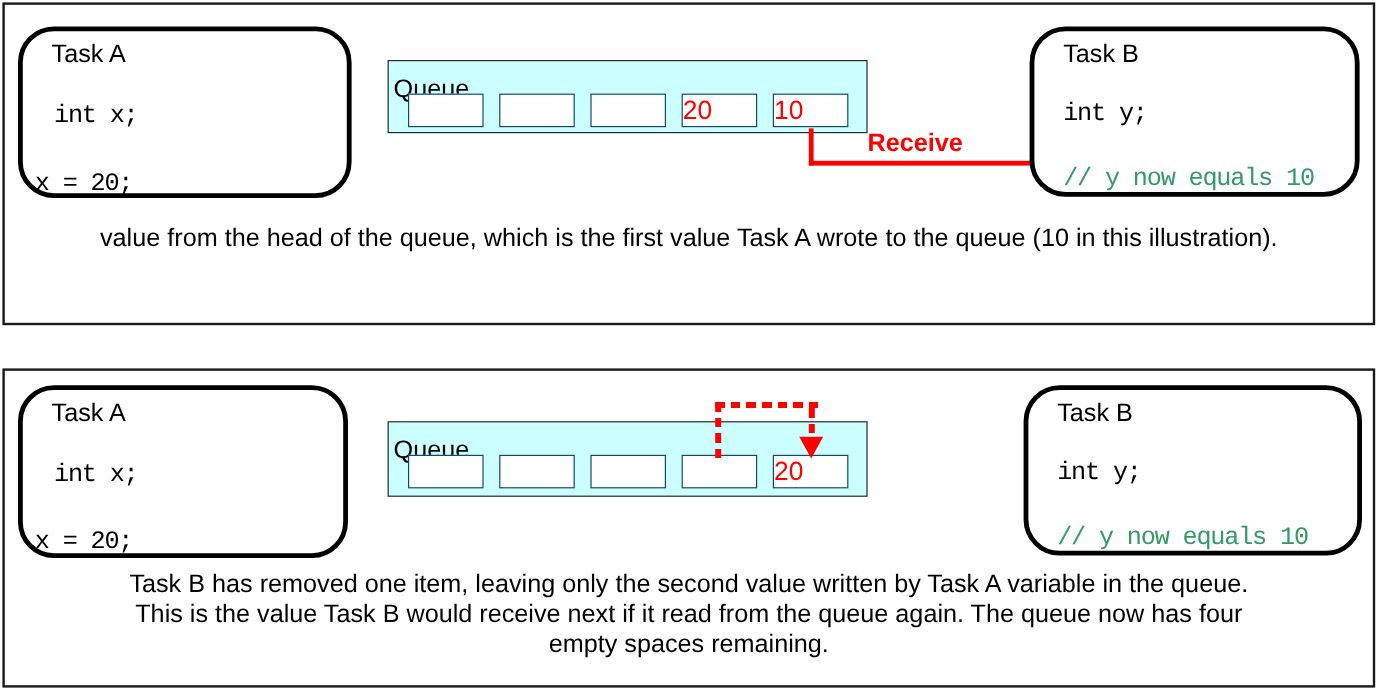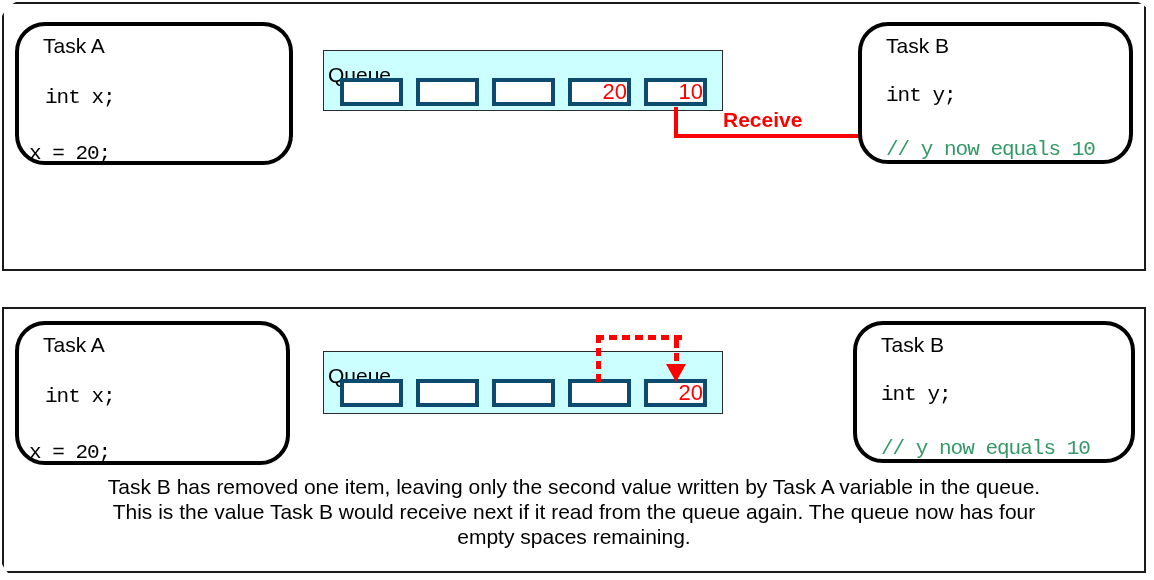--- a/index.html
+++ b/index.html
@@ -1,18 +1,18 @@
 <!DOCTYPE html>
 <html><head>
 <meta charset="utf-8">
 <style>
   html,body{margin:0;padding:0;background:#ffffff;}
   .stage{
     position:relative;width:1154px;height:580px;background:#ffffff;
-    font-family:"Liberation Sans",sans-serif;color:#000;overflow:hidden;border-radius:26px;
+    font-family:"Liberation Sans",sans-serif;color:#000;overflow:hidden;
   }
   .panel{
     position:absolute;left:2px;width:1144px;background:#fff;
     border:2px solid #1a1a1a;box-sizing:border-box;
   }
   #panel1{top:2px;height:269px;}
   #panel2{top:307px;height:266px;}
 
   .task-box{
     position:absolute;background:#fff;border:4px solid #000;border-radius:30px;
@@ -24,22 +24,22 @@
     white-space:pre;letter-spacing:-1px;
   }
   .code.comment{color:#339966;}
 
   .queue-box{
     position:absolute;background:#ccffff;border:1px solid #2a2a2a;box-sizing:border-box;
   }
   .queue-label{position:absolute;left:4px;top:0px;font-size:21px;margin-top:12px;}
   .slot{
     position:absolute;top:27px;width:63px;height:28px;background:#fff;
-    border:4px solid #0c4a6e;box-sizing:border-box;display:flex;align-items:center;
-    justify-content:flex-end;font-size:22px;color:#ff0000;
+    border:1px solid #0c4a6e;box-sizing:border-box;display:flex;align-items:center;
+    justify-content:flex-start;font-size:22px;color:#ff0000;
   }
   .s1{left:16px}.s2{left:92px}.s3{left:168px}.s4{left:244px}.s5{left:320px}
 
   .red-line{position:absolute;background:#ff0000;}
   .receive-label{position:absolute;color:#ff0000;font-size:21px;}
   .arrow-up{
     position:absolute;width:0;height:0;
     border-left:9px solid transparent;border-right:9px solid transparent;
     border-bottom:15px solid #ff0000;
   }
@@ -100,20 +100,21 @@
     <div class="arrow-up" style="left:927px;top:104px;"></div>
     <div class="receive-label" style="left:719px;top:104px;font-weight:bold;">Receive</div>
 
     <div class="task-box" style="left:854px;top:18px;width:275px;height:142px;">
       <div class="task-title">Task B</div>
       <div class="code" style="left:24px;top:58px;">int y;</div>
       <div class="code comment" style="left:24px;top:112px;">// y now equals 10</div>
     </div>
 
     <div class="caption" style="top:182px;">
+      <div>value from the head of the queue, which is the first value Task A wrote to the queue (10 in this illustration).</div>
     </div>
   </div>
 
   <div class="panel" id="panel2">
 
     <div class="task-box" style="left:11px;top:12px;width:275px;height:144px;">
       <div class="task-title">Task A</div>
       <div class="code" style="left:26px;top:60px;">int x;</div>
       <div class="code" style="left:10px;top:116px;">x = 20;</div>
     </div>

